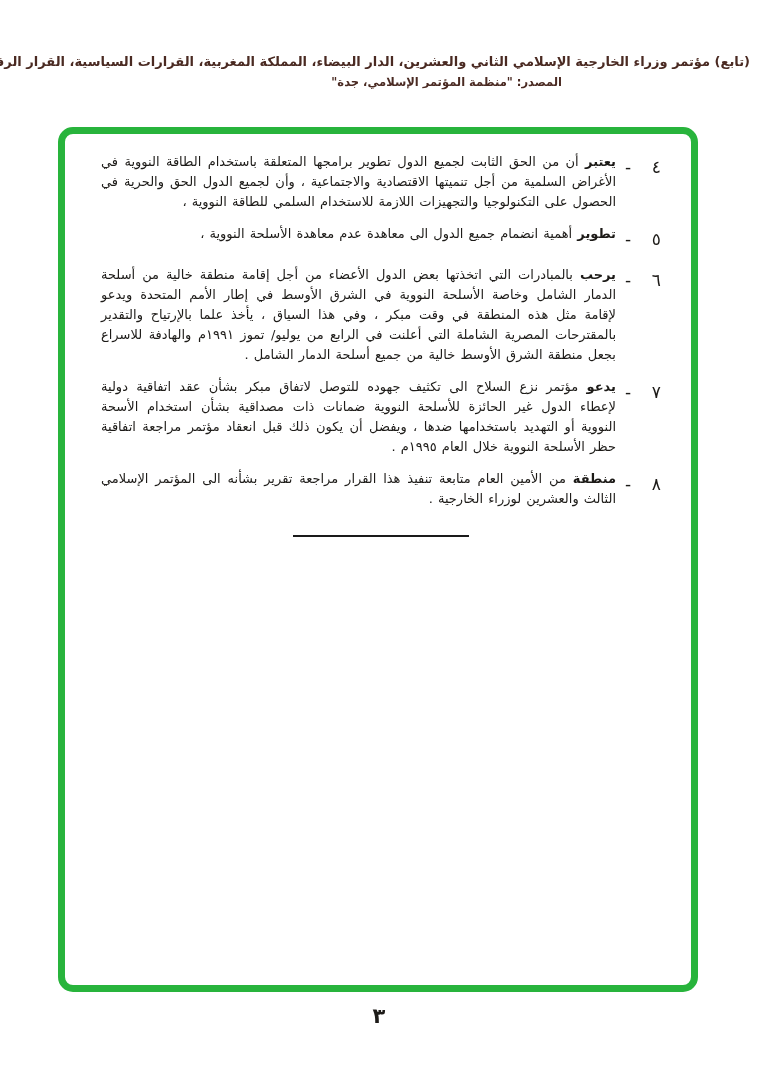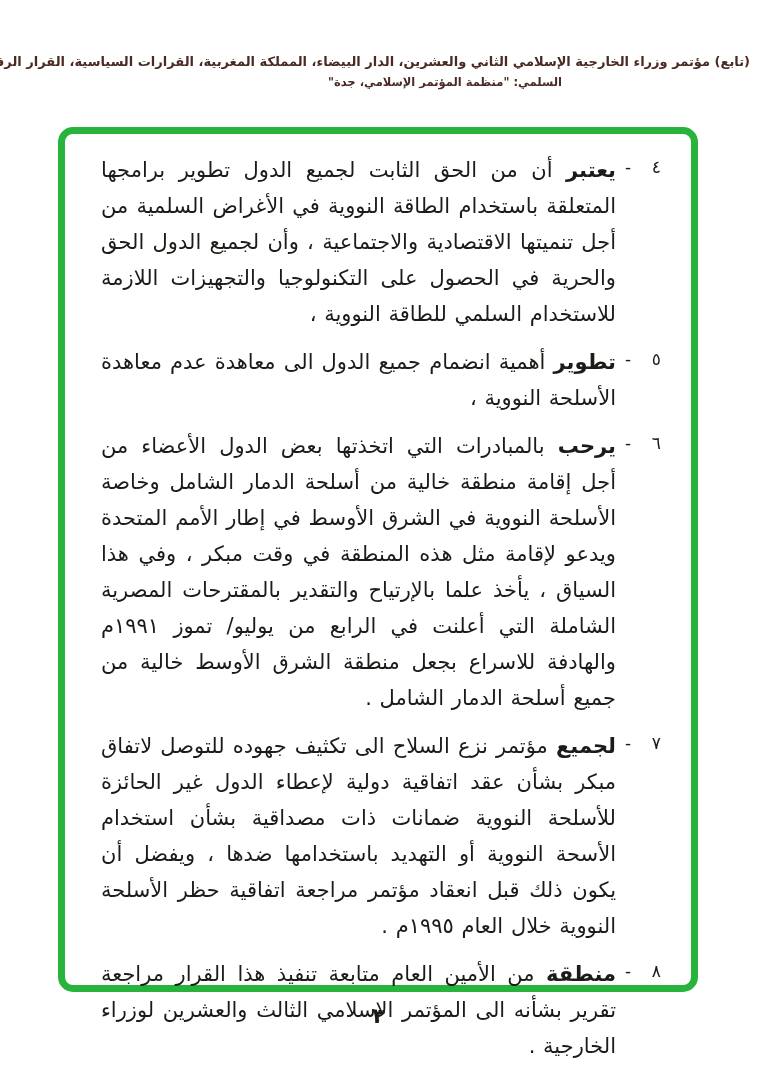--- a/index.html
+++ b/index.html
@@ -54,22 +54,22 @@
   .item .num {
     flex: 0 0 36px;
     display: flex;
     justify-content: space-between;
     font-size: 17px;
     line-height: 28px;
     padding-top: 1px;
   }
   .item .body {
     flex: 1;
-    font-size: 21px;
-    line-height: 36px;
+    font-size: 13px;
+    line-height: 20px;
     text-align: justify;
     direction: rtl;
     word-spacing: 1px;
   }
   .item .body b { font-weight: bold; }
   
   .divider {
     width: 176px; height: 2px;
     background: #1a1a1a;
     margin: 26px auto 0 auto;
@@ -83,21 +83,21 @@
     font-weight: bold;
     direction: rtl;
   }
 </style>
 </head>
 <body>
 
 <div class="doc-header">
   <div class="line1">(تابع) مؤتمر وزراء الخارجية الإسلامي الثاني والعشرين، الدار البيضاء، المملكة المغربية، القرارات السياسية، القرار الرقم ٢٢/٢١-س</div>
   <div class="line2">
-    <span>السلمي:</span>
+    <span>المصدر:</span>
     <span>"منظمة المؤتمر الإسلامي، جدة"</span>
   </div>
 </div>
 
 <div class="green-frame">
   <div class="items">
 
     <div class="item">
       <div class="num">
         <span>٤</span>
@@ -120,21 +120,21 @@
         <span>-</span>
       </div>
       <p class="body"><b>يرحب</b> <span>بالمبادرات التي اتخذتها بعض الدول الأعضاء من أجل إقامة منطقة خالية من أسلحة الدمار الشامل وخاصة الأسلحة النووية في الشرق الأوسط في إطار الأمم المتحدة ويدعو لإقامة مثل هذه المنطقة في وقت مبكر ، وفي هذا السياق ، يأخذ علما بالإرتياح والتقدير بالمقترحات المصرية الشاملة التي أعلنت في الرابع من يوليو/ تموز ١٩٩١م والهادفة للاسراع بجعل منطقة الشرق الأوسط خالية من جميع أسلحة الدمار الشامل .</span></p>
     </div>
 
     <div class="item">
       <div class="num">
         <span>٧</span>
         <span>-</span>
       </div>
-      <p class="body"><b>لجميع</b> <span>مؤتمر نزع السلاح الى تكثيف جهوده للتوصل لاتفاق مبكر بشأن عقد اتفاقية دولية لإعطاء الدول غير الحائزة للأسلحة النووية ضمانات ذات مصداقية بشأن استخدام الأسحة النووية أو التهديد باستخدامها ضدها ، ويفضل أن يكون ذلك قبل انعقاد مؤتمر مراجعة اتفاقية حظر الأسلحة النووية خلال العام ١٩٩٥م .</span></p>
+      <p class="body"><b>يدعو</b> <span>مؤتمر نزع السلاح الى تكثيف جهوده للتوصل لاتفاق مبكر بشأن عقد اتفاقية دولية لإعطاء الدول غير الحائزة للأسلحة النووية ضمانات ذات مصداقية بشأن استخدام الأسحة النووية أو التهديد باستخدامها ضدها ، ويفضل أن يكون ذلك قبل انعقاد مؤتمر مراجعة اتفاقية حظر الأسلحة النووية خلال العام ١٩٩٥م .</span></p>
     </div>
 
     <div class="item">
       <div class="num">
         <span>٨</span>
         <span>-</span>
       </div>
       <p class="body"><b>منطقة</b> <span>من الأمين العام متابعة تنفيذ هذا القرار مراجعة تقرير بشأنه الى المؤتمر الإسلامي الثالث والعشرين لوزراء الخارجية .</span></p>
     </div>
 

